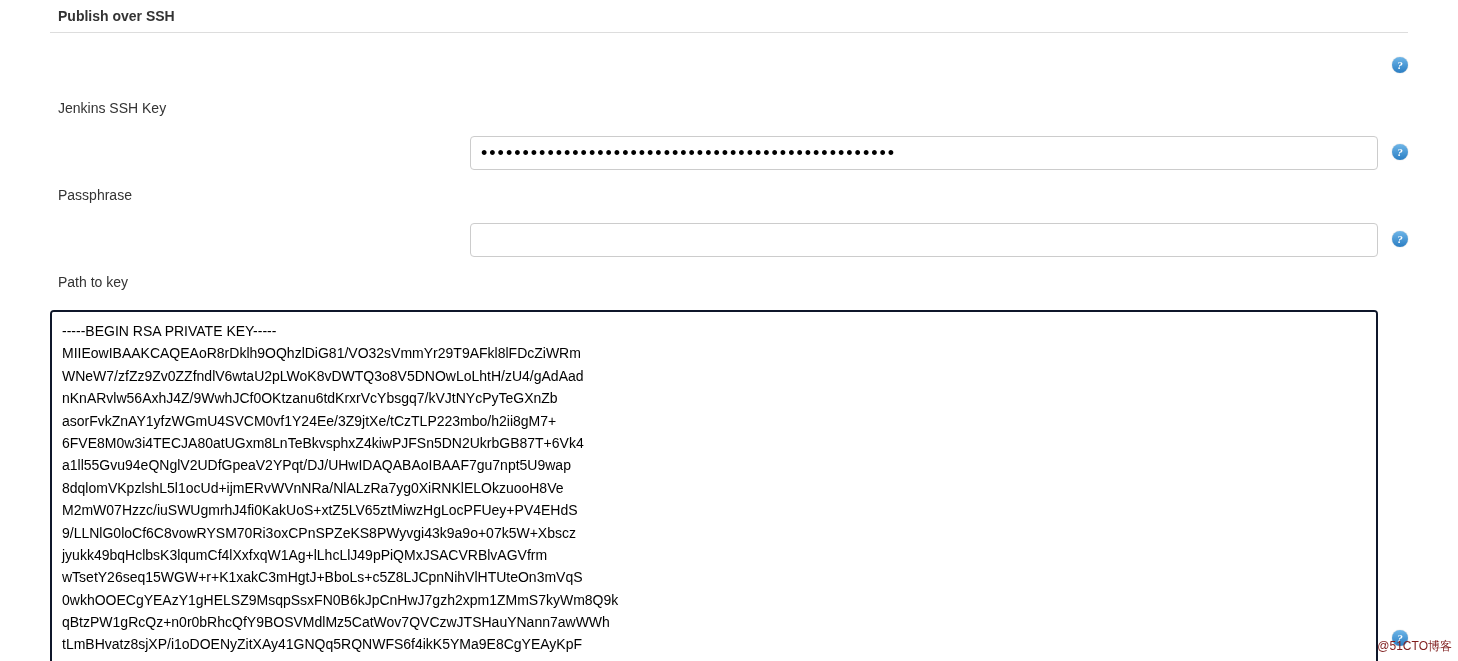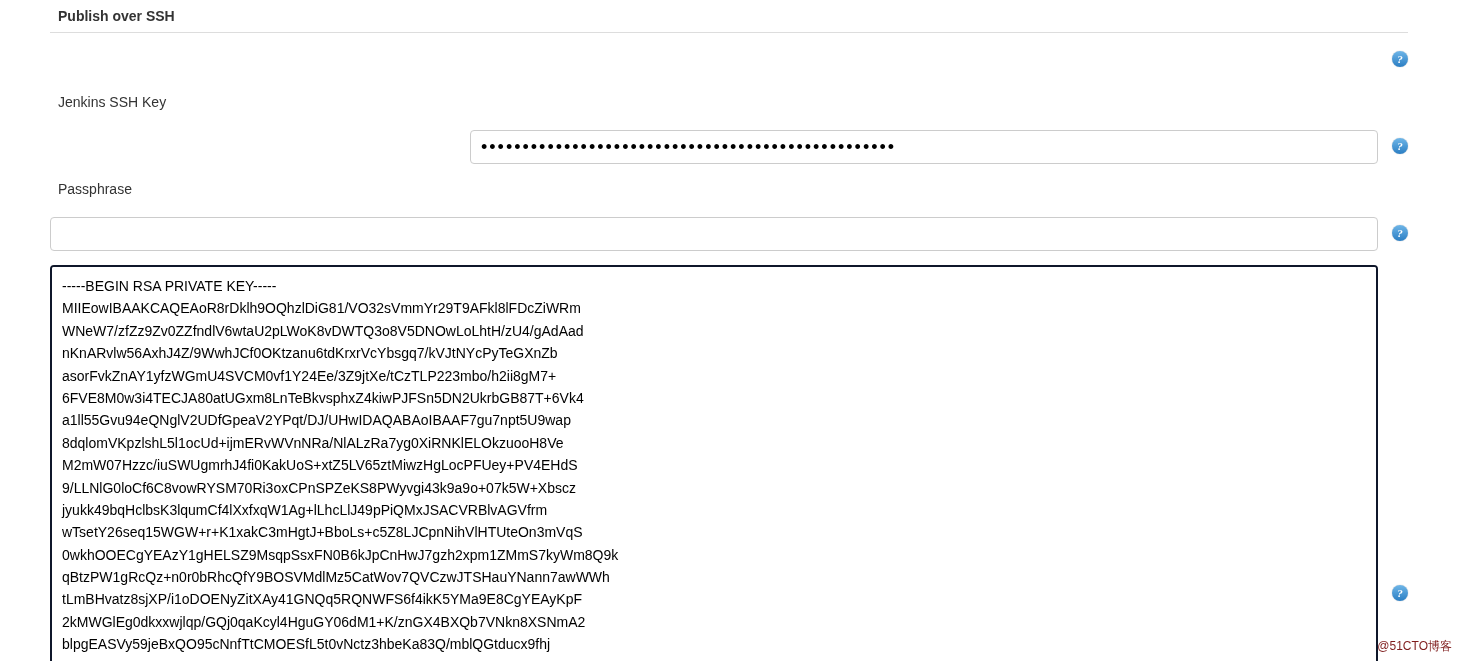--- a/index.html
+++ b/index.html
@@ -17,21 +17,21 @@
     .container {
       width: 100%;
       padding: 0 50px;
     }
     .section-title {
       font-weight: bold;
       font-size: 14px;
       color: #333;
       padding: 8px 8px 8px 8px;
       border-bottom: 1px solid #ddd;
-      margin-bottom: 10px;
+      margin-bottom: 16px;
     }
     .row {
       display: flex;
       align-items: flex-start;
       margin-bottom: 14px;
       position: relative;
     }
     .row-label {
       width: 420px;
       flex-shrink: 0;
@@ -119,20 +119,21 @@
 
   <div class="row">
     <div class="row-label sub">Passphrase</div>
     <div class="row-field">
       <input type="password" value="••••••••••••••••••••••••••••••••••••••••••••••••••" style="">
     </div>
     <div class="help-icon">?</div>
   </div>
 
   <div class="row">
+    <div class="row-label sub">Path to key</div>
     <div class="row-field">
       <input type="text" value="" style="">
     </div>
     <div class="help-icon">?</div>
   </div>
 
   <div class="row">
     <div class="row-field">
       <textarea style="">-----BEGIN RSA PRIVATE KEY-----
 MIIEowIBAAKCAQEAoR8rDklh9OQhzlDiG81/VO32sVmmYr29T9AFkl8lFDcZiWRm

